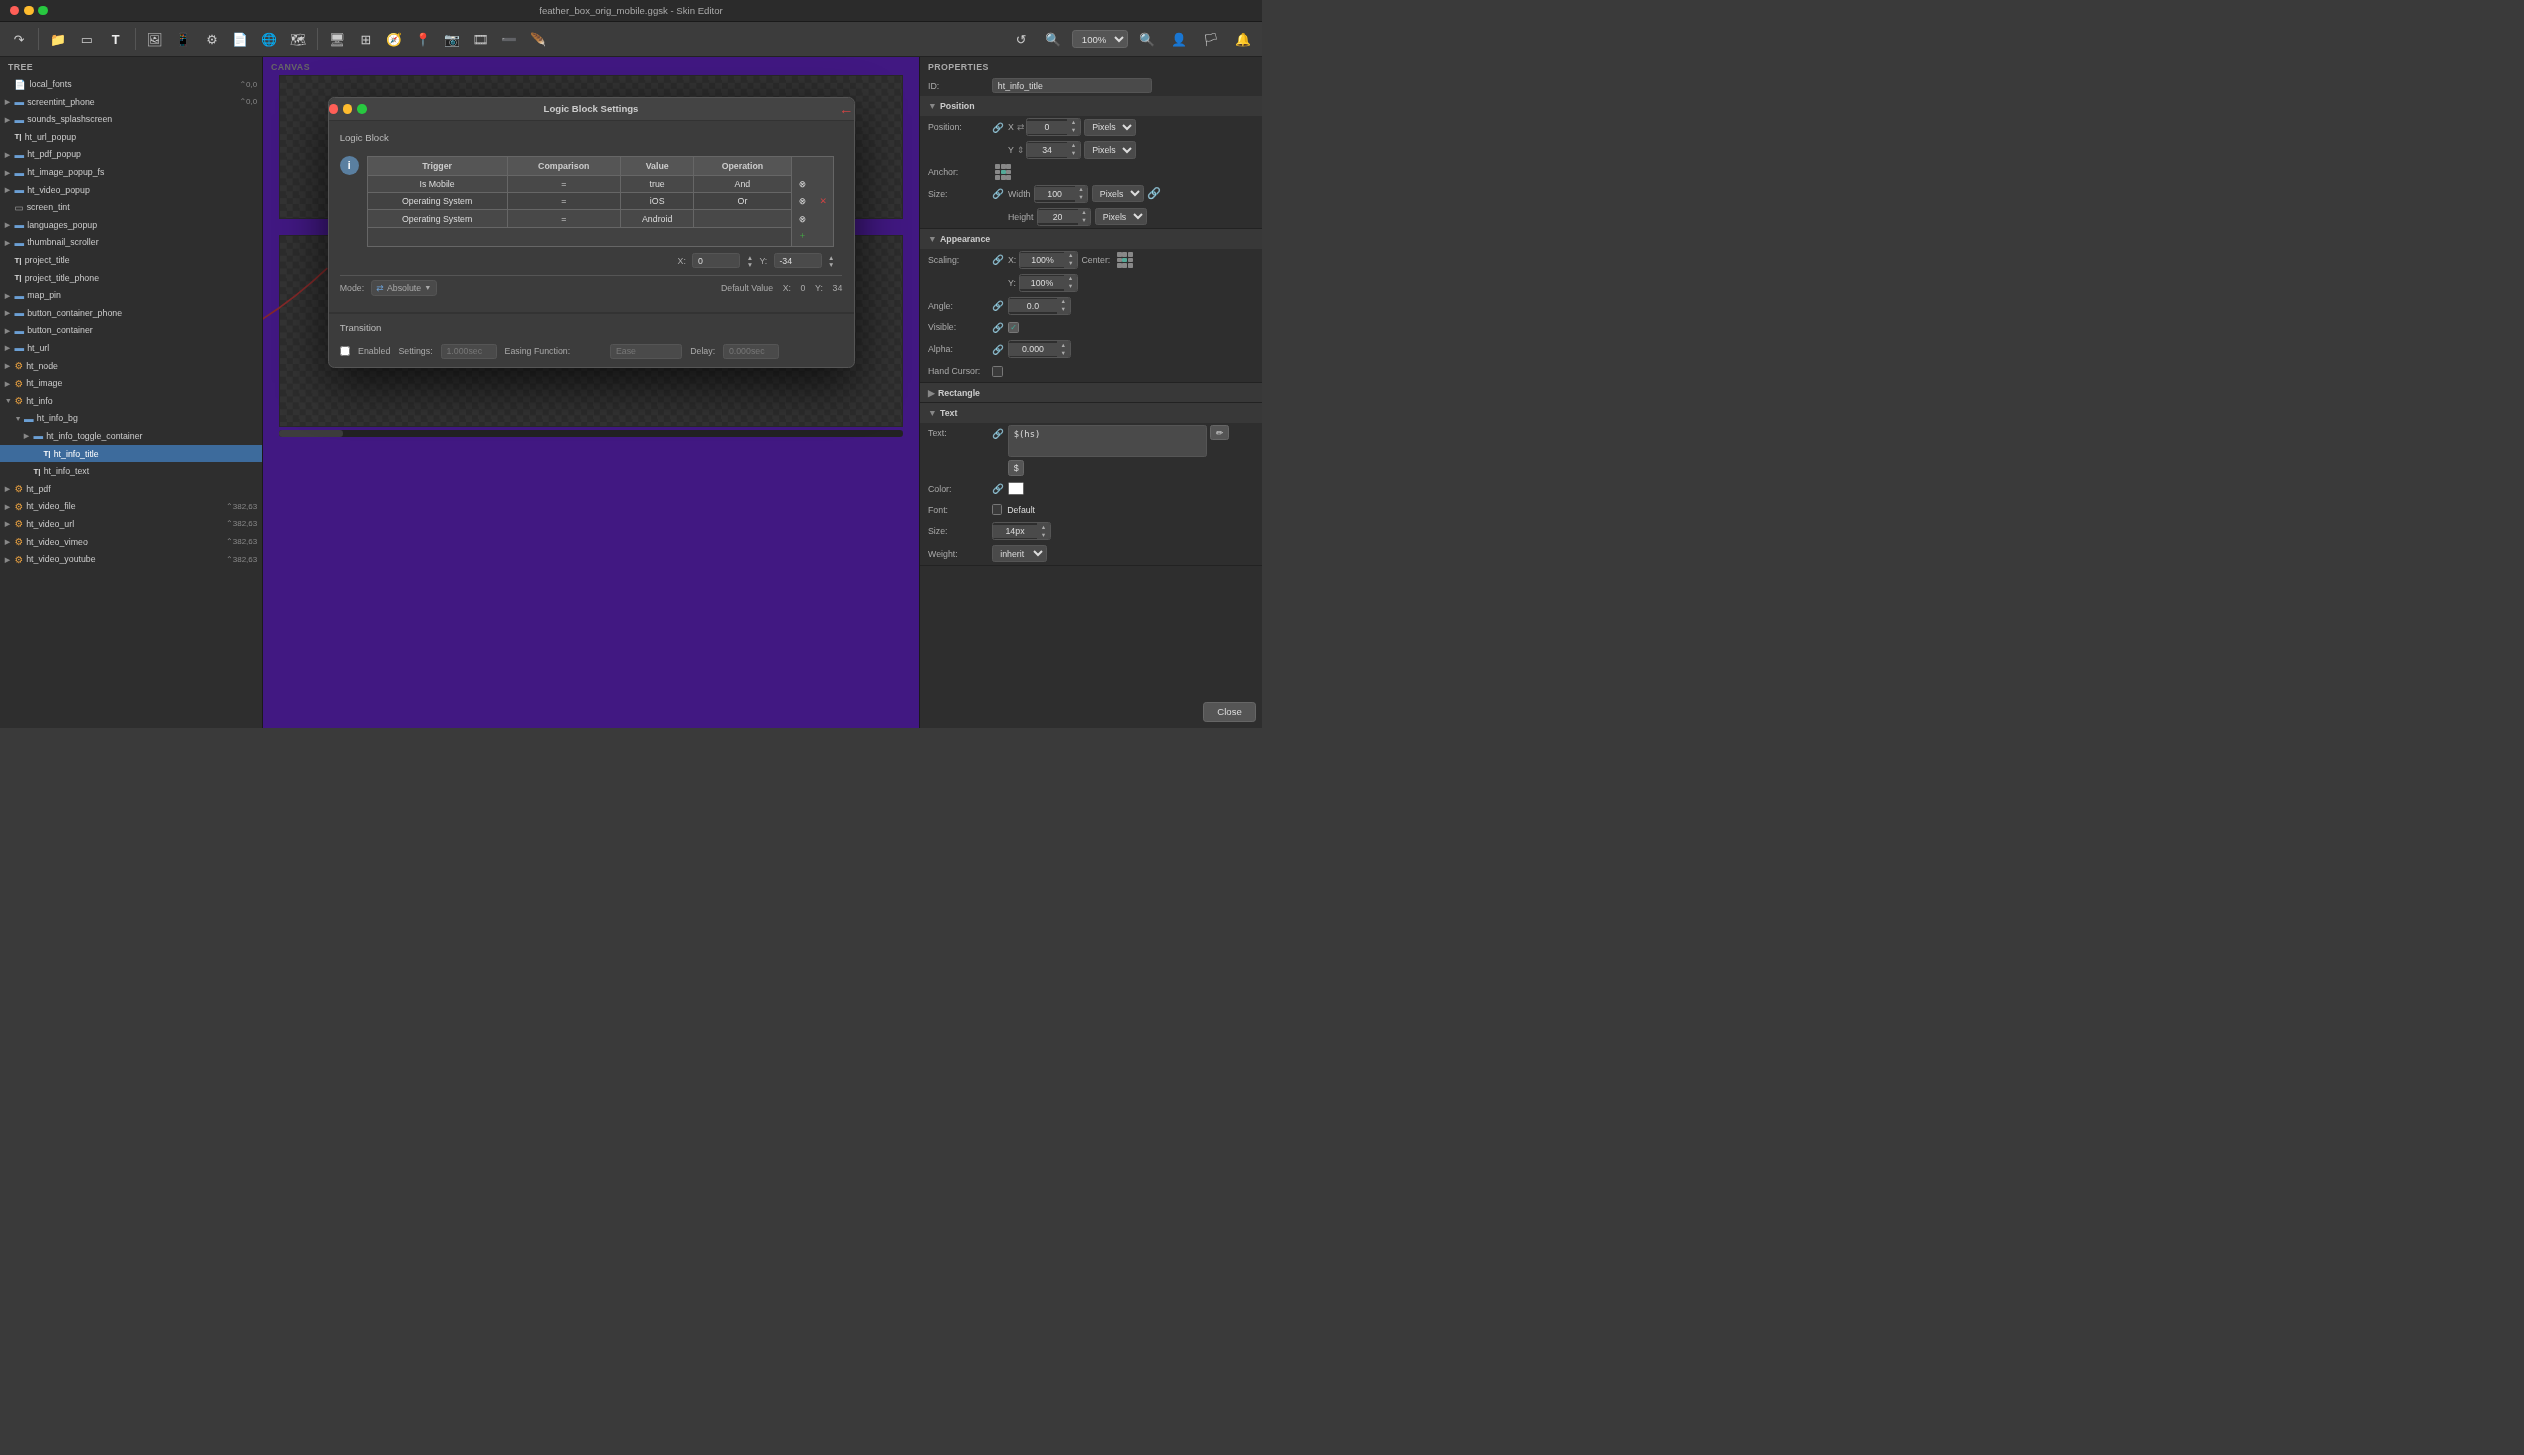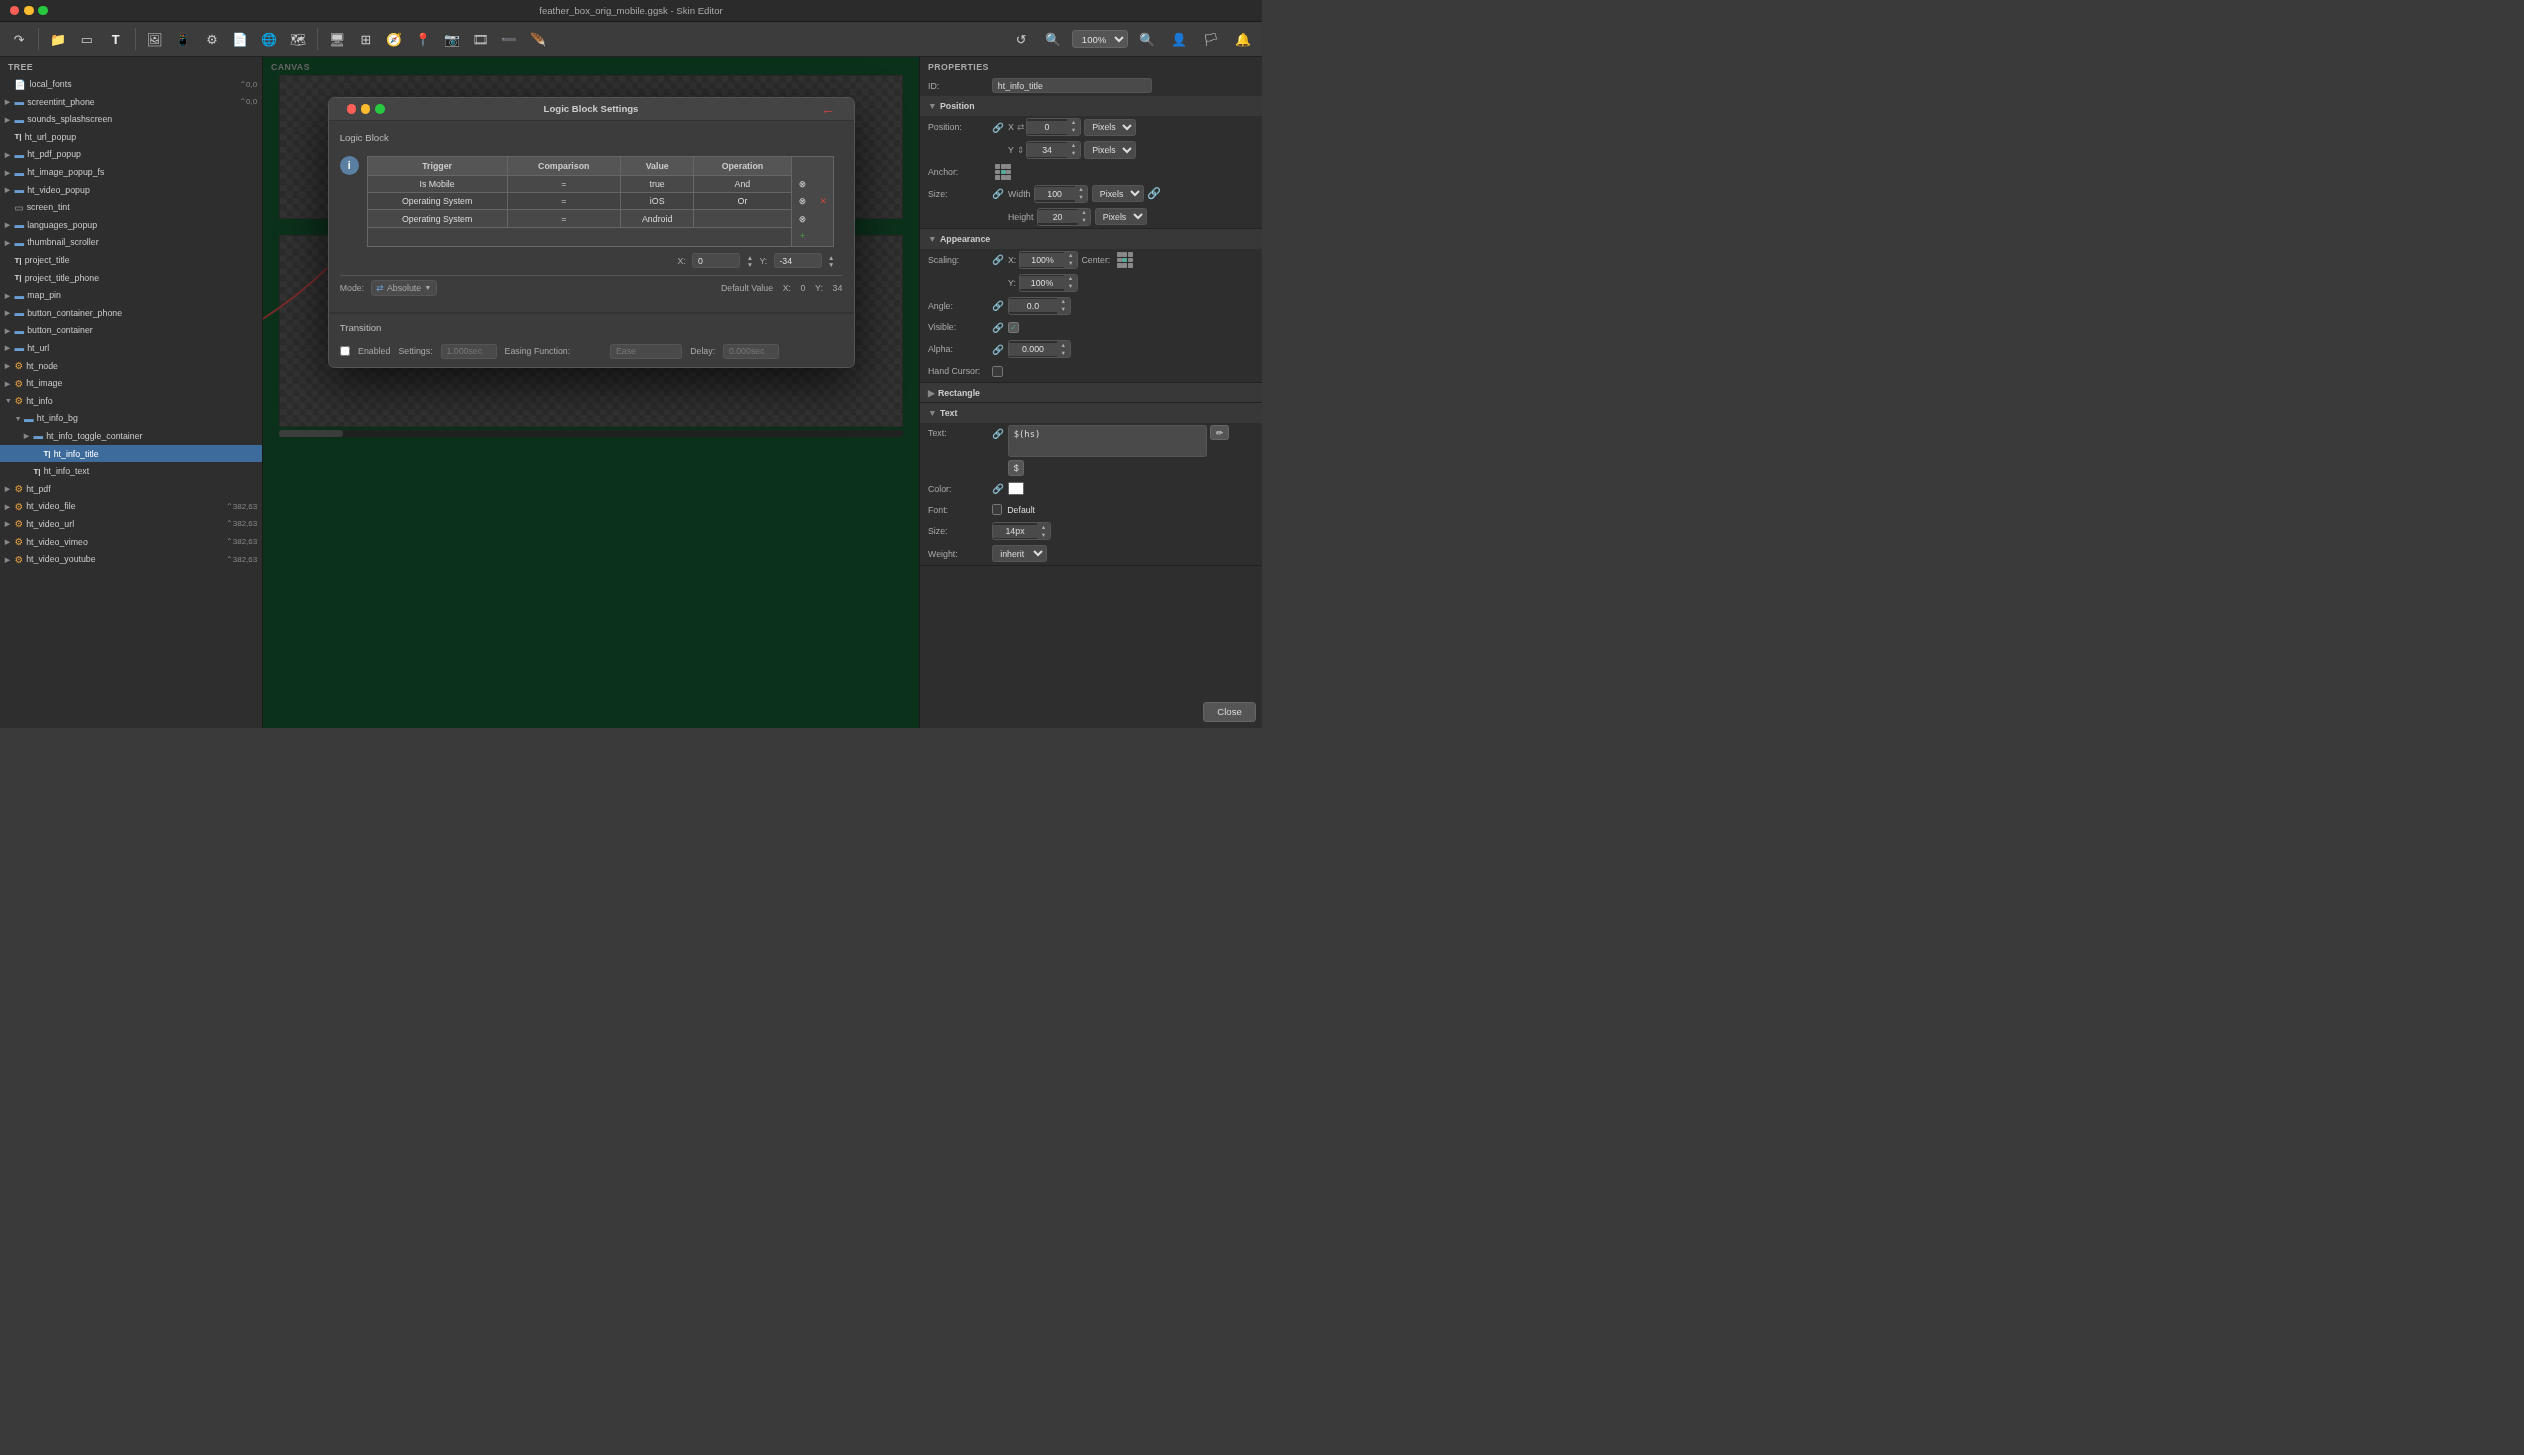--- a/index.html
+++ b/index.html
@@ -122,21 +122,21 @@
     .tree-item .indent { display: inline-block; }
     .tree-item .arrow { width: 9.6px; display: inline-block; font-size: 7.2px; color: #888; }
     .tree-item .icon { margin-right: 3.2px; font-size: 9.6px; }
     .tree-item .badge { margin-left: auto; color: #888; font-size: 8px; }
     .tree-folder-icon { color: #6b9fd4; }
     .tree-gear-icon { color: #e8a040; }
 
     
     .canvas-area {
       flex: 1;
-      background: #14532d;
+      background: #6d28d9;
       position: relative;
       overflow: hidden;
     }
 
     
     .props-panel {
       width: 343px;
       background: #2e2e2e;
       border-left: 0.8px solid #1a1a1a;
       overflow-y: auto;
@@ -253,21 +253,21 @@
       border: 0.8px solid #555;
       width: 527px;
       box-shadow: 0 16px 48px rgba(0,0,0,0.7);
     }
     .dialog-titlebar {
       height: 22.3px;
       background: #444;
       border-radius: 6.4px 6.4px 0 0;
       display: flex;
       align-items: center;
-      padding: 0 18px;
+      padding: 0 0;
       position: relative;
       border-bottom: 0.8px solid #333;
     }
     .dialog-titlebar-buttons {
       display: flex;
       gap: 4.8px;
     }
     .dialog-titlebar-title {
       position: absolute;
       left: 50%;

